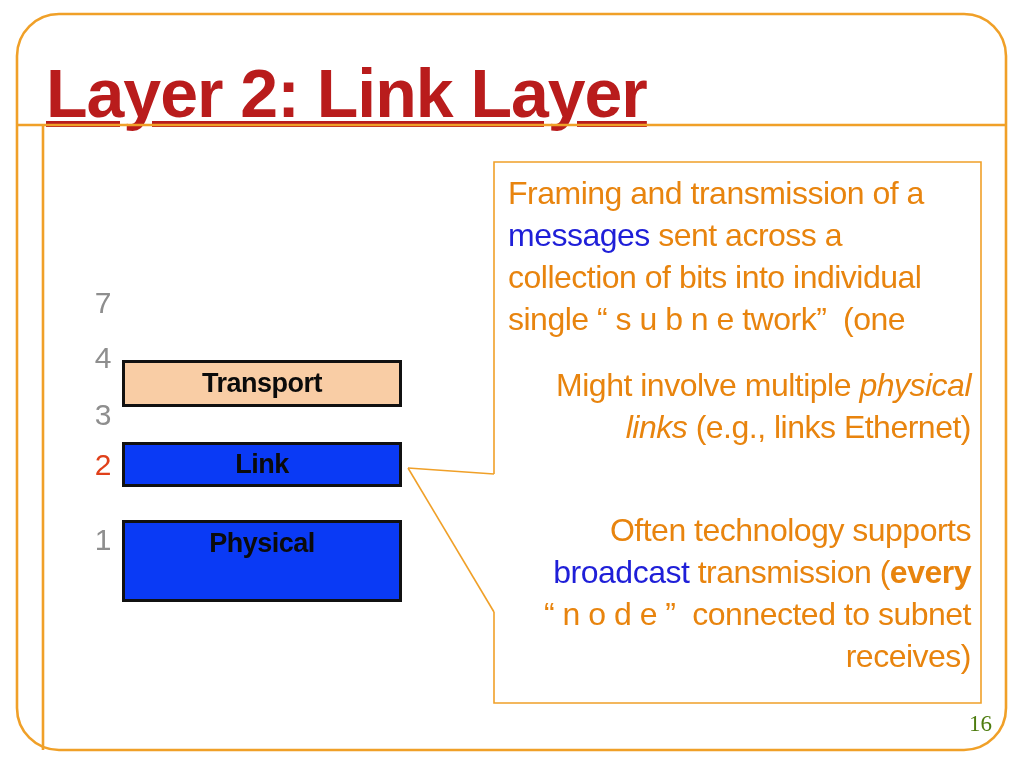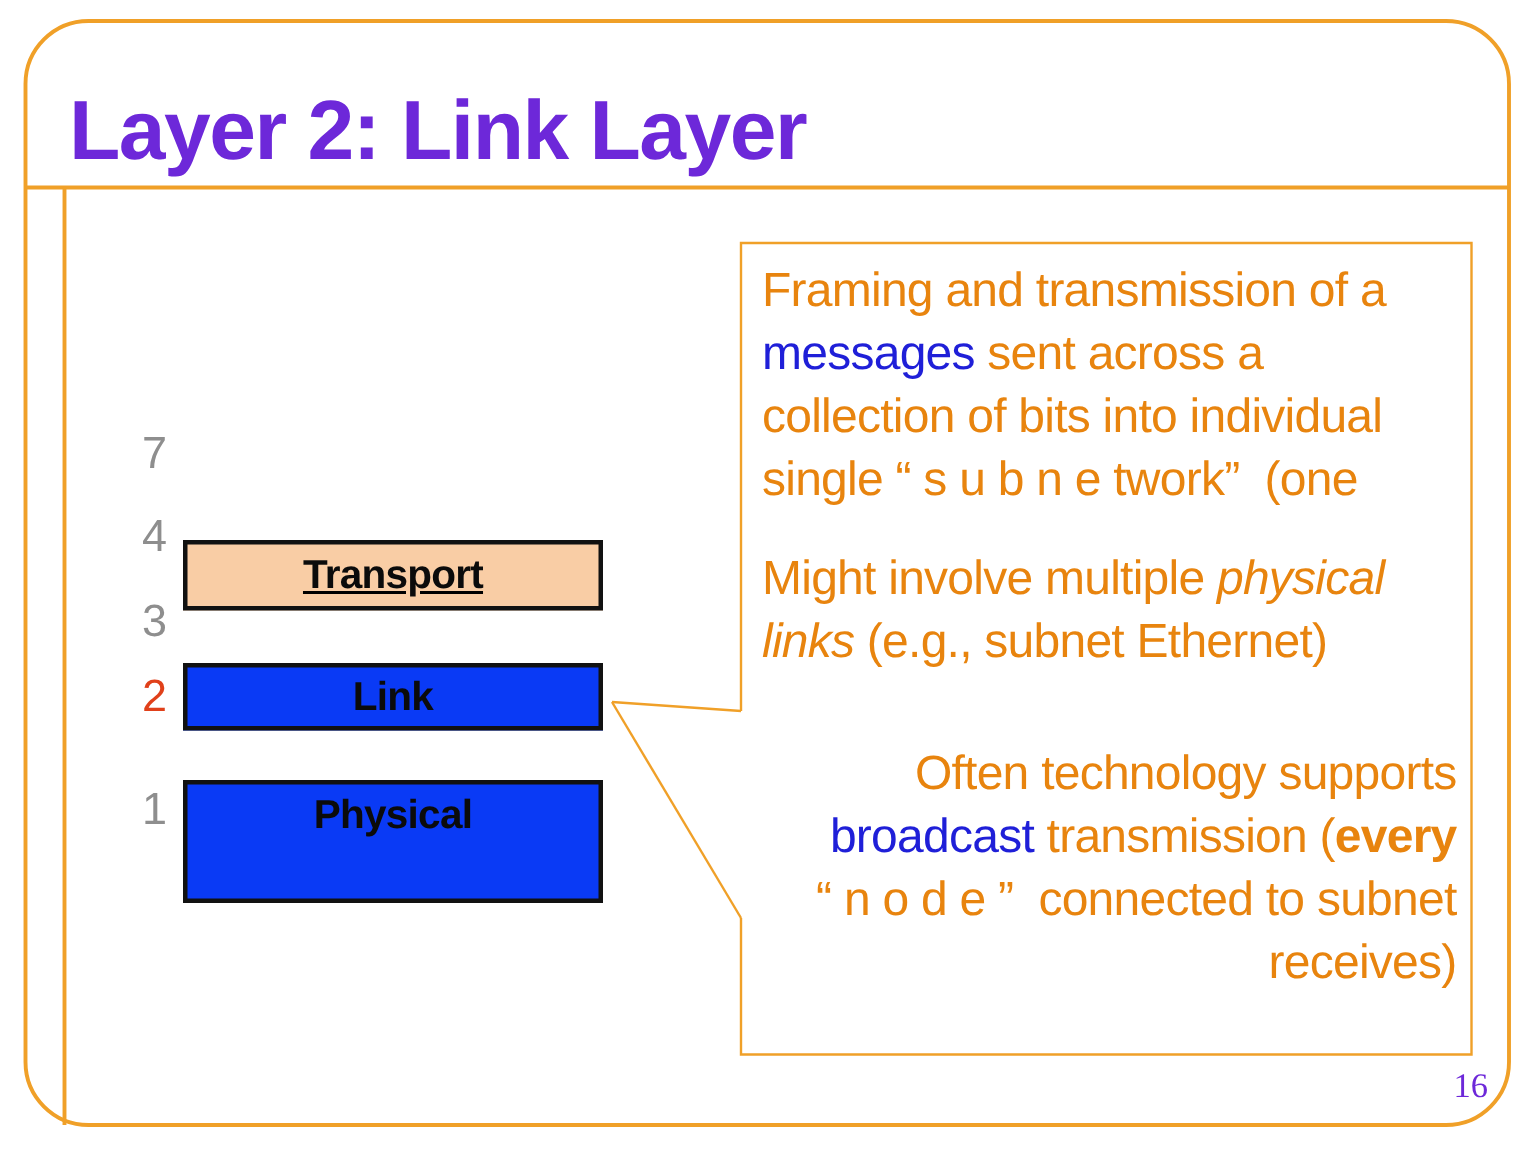--- a/index.html
+++ b/index.html
@@ -11,22 +11,22 @@
     font-family:"Liberation Sans", sans-serif;
   }
   .frame-svg{
     position:absolute;left:0;top:0;width:1024px;height:768px;
     pointer-events:none;z-index:5;
   }
   .frame-stroke{fill:none;stroke:var(--frame-orange,#F0A028);stroke-width:2.6;}
   .callout-stroke{fill:none;stroke:var(--frame-orange,#F0A028);stroke-width:1.6;}
   .title{
     position:absolute;left:46px;top:54px;margin:0;
-    font-size:56px;font-weight:bold;letter-spacing:-1px;
-    color:#6d28d9;z-index:2;white-space:nowrap;
+    font-size:68px;font-weight:bold;letter-spacing:-1px;
+    color:#b91c1c;z-index:2;white-space:nowrap;text-decoration:underline;
   }
   .stack{position:absolute;left:0;top:0;width:1024px;height:768px;z-index:2;}
   .layer-num{
     position:absolute;width:40px;text-align:center;
     font-size:30px;line-height:34px;
   }
   .layer-num.gray{color:var(--number-gray,#8E8E8E);}
   .layer-num.red{color:var(--number-red,#E0401A);}
   .layer-box{
     position:absolute;left:122px;width:280px;
@@ -46,21 +46,21 @@
     font-size:32px;line-height:42px;letter-spacing:-0.5px;
     color:var(--text-orange,#E8840E);z-index:3;
   }
   .callout-text .line{white-space:pre;}
   .seg-blue{color:var(--word-blue,#1F1FD8);}
   .seg-italic{font-style:italic;}
   .seg-bold{font-weight:bold;}
   .page-number{
     position:absolute;right:32px;top:711px;
     font-family:"Liberation Serif", serif;
-    font-size:23px;color:#6d28d9;z-index:2;
+    font-size:23px;color:#4d7c0f;z-index:2;
   }
 </style>
 </head>
 <body>
 
 <div class="slide">
 
   <svg class="frame-svg" viewBox="0 0 1024 768">
     <rect class="frame-stroke" x="17" y="14" width="989" height="736" rx="42" ry="42"></rect>
     <line class="frame-stroke" x1="17" y1="125" x2="1006" y2="125"></line>
@@ -71,41 +71,41 @@
   </svg>
 
   <h1 class="title">Layer 2: Link Layer</h1>
 
   <div class="stack" id="stack">
       <div class="layer-num gray" style="left: 83px; top: 286px;">7</div>
       <div class="layer-num gray" style="left: 83px; top: 341px;">4</div>
       <div class="layer-num gray" style="left: 83px; top: 398px;">3</div>
       <div class="layer-num red" style="left: 83px; top: 448px;">2</div>
       <div class="layer-num gray" style="left: 83px; top: 523px;">1</div>
-      <div class="layer-box peach v-center" style="top: 360px; height: 47px; text-decoration: underline;">
+      <div class="layer-box peach v-center" style="top: 360px; height: 47px;">
         <span class="lbl">Transport</span>
       </div>
       <div class="layer-box blue v-center" style="top: 442px; height: 45px;">
         <span class="lbl">Link</span>
       </div>
       <div class="layer-box blue v-top" style="top: 520px; height: 82px;">
         <span class="lbl">Physical</span>
       </div>
     </div>
 
   <div class="callout-text" id="callout">
       <div class="para" style="margin-bottom: 24px;">
         <div class="line"><span>Framing and transmission of a</span></div>
         <div class="line"><span class="seg-blue">messages</span><span> sent across a</span></div>
         <div class="line"><span>collection of bits into individual</span></div>
         <div class="line"><span>single “ s u b n e twork”  (one</span></div>
       </div>
-      <div class="para" style="margin-bottom: 46px;">
+      <div class="para" style="margin-bottom: 61px; text-align: right;">
         <div class="line"><span>Might involve multiple </span><span class="seg-italic">physical</span></div>
-        <div class="line"><span class="seg-italic">links</span><span> (e.g., subnet Ethernet)</span></div>
+        <div class="line"><span class="seg-italic">links</span><span> (e.g., links Ethernet)</span></div>
       </div>
       <div class="para" style="margin-bottom: 15px; text-align: right;">
         <div class="line"><span>Often technology supports</span></div>
         <div class="line"><span class="seg-blue">broadcast</span><span> transmission (</span><span class="seg-bold">every</span></div>
         <div class="line"><span>“ n o d e ”  connected to subnet</span></div>
         <div class="line"><span>receives)</span></div>
       </div>
     </div>
 
   <div class="page-number">16</div>

